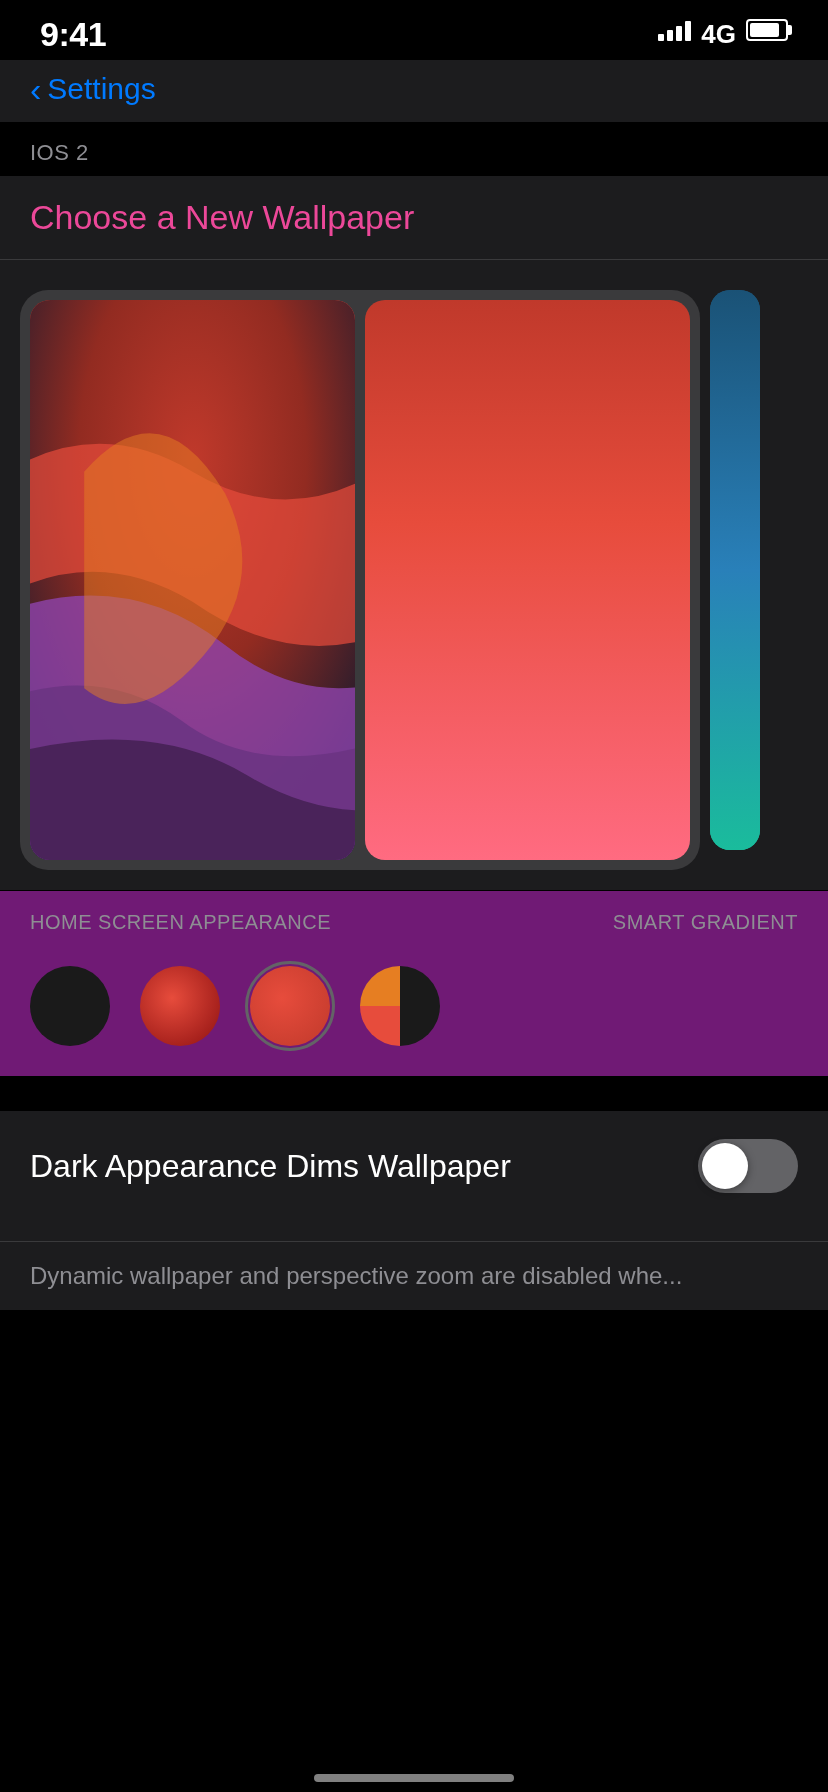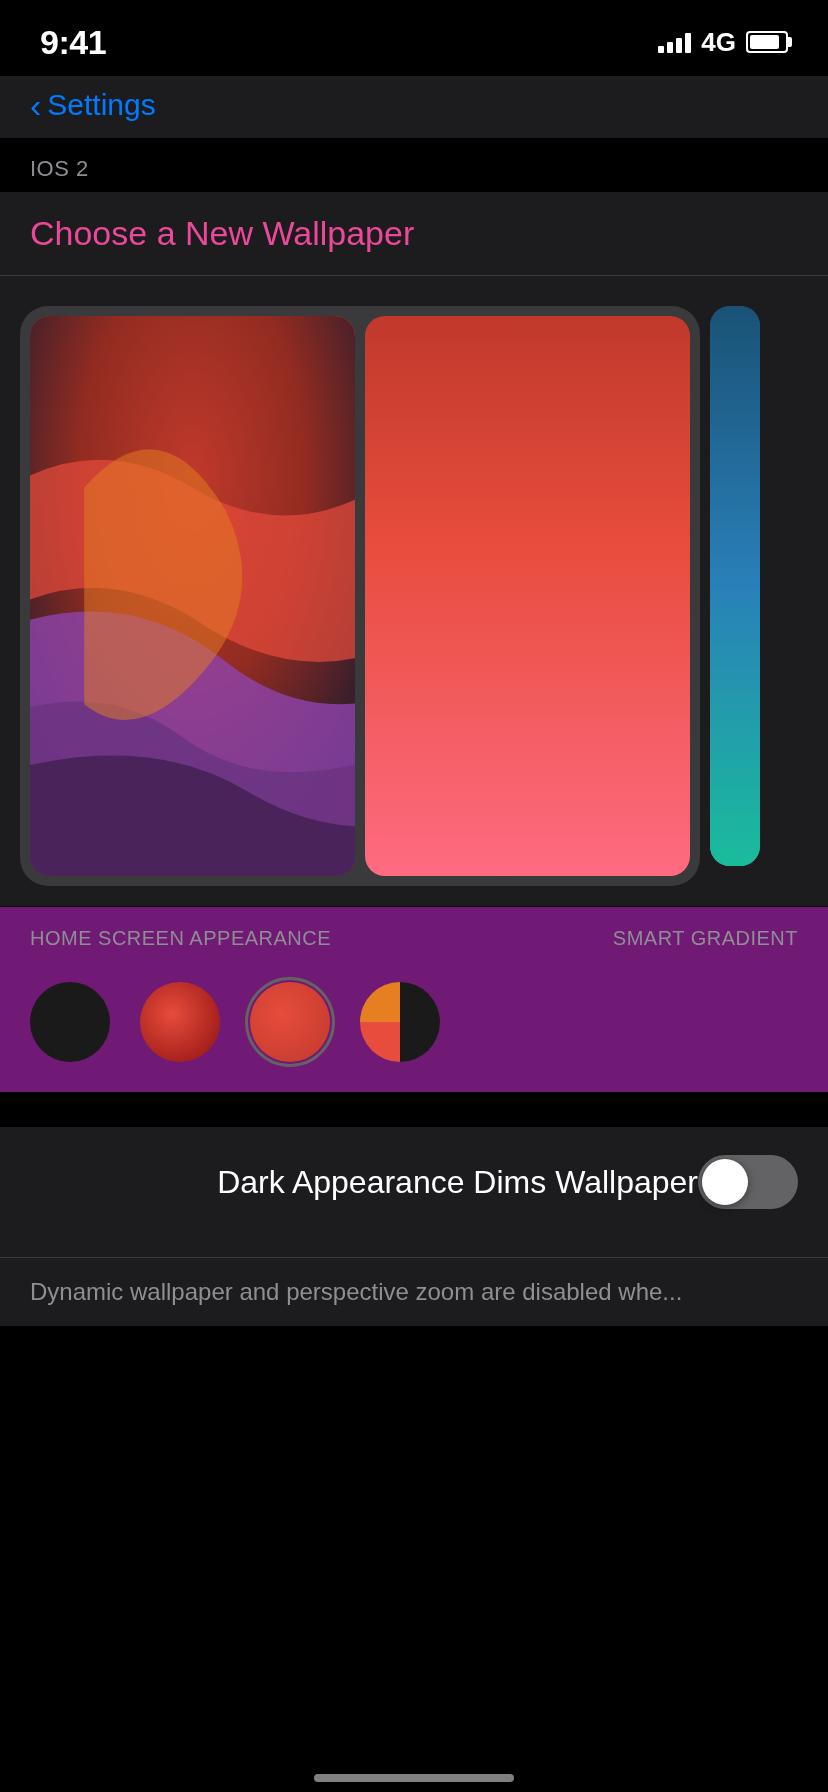--- a/index.html
+++ b/index.html
@@ -13,32 +13,31 @@
       color: #fff;
       overflow-x: hidden;
     }
 
     
     .status-bar {
       display: flex;
       justify-content: space-between;
       align-items: center;
       padding: 18px 40px 10px 40px;
-      height: 76px;
+      height: 60px;
       background: #000;
     }
     .status-time {
       font-size: 34px;
       font-weight: 600;
       color: #fff;
       letter-spacing: -0.5px;
     }
     .status-icons {
       display: flex;
-      align-items: center;
       gap: 10px;
     }
     .signal-bars {
       display: flex;
       align-items: flex-end;
       gap: 3px;
       height: 22px;
     }
     .signal-bars span {
       background: #fff;
@@ -261,21 +260,21 @@
       background: #000;
     }
 
     
     .toggle-section {
       background: #1c1c1e;
       padding: 28px 30px;
     }
     .toggle-row {
       display: flex;
-      justify-content: flex-end;
+      justify-content: space-between;
       align-items: center;
       margin-bottom: 20px;
     }
     .toggle-label {
       font-size: 32px;
       font-weight: 500;
       color: #fff;
     }
     .toggle-switch {
       width: 100px;

